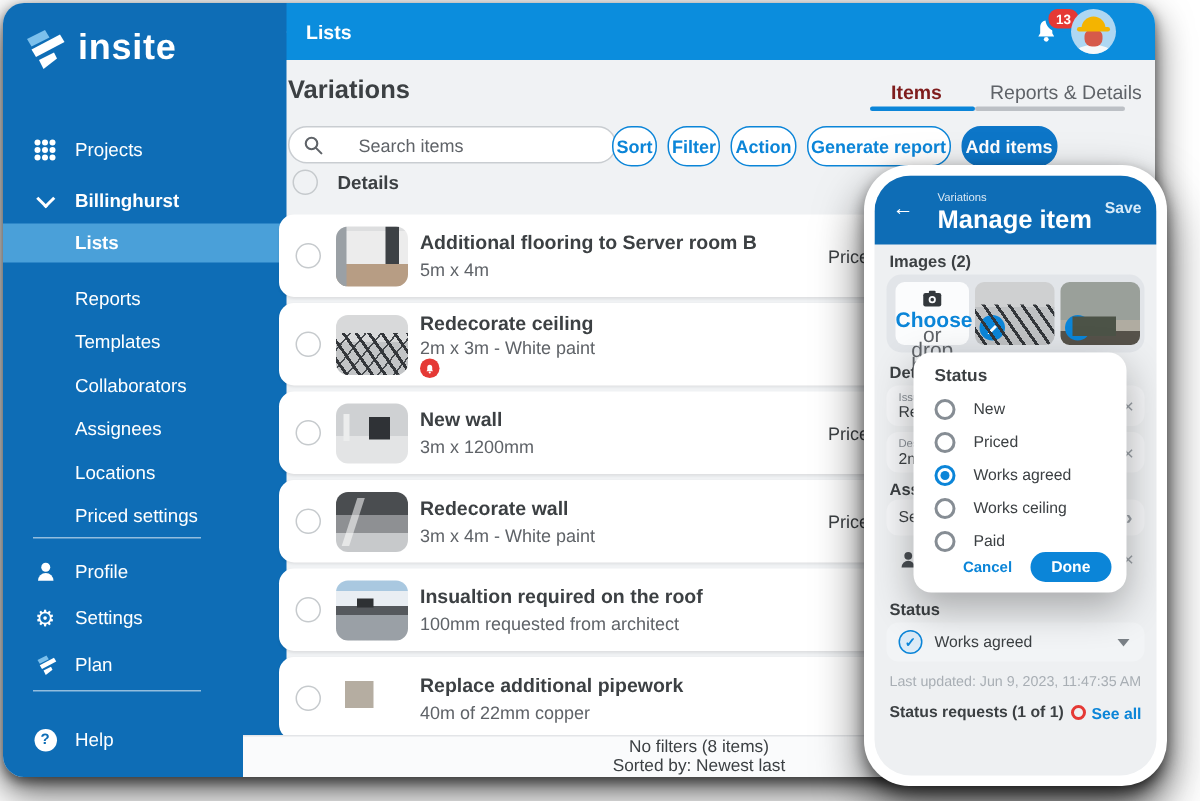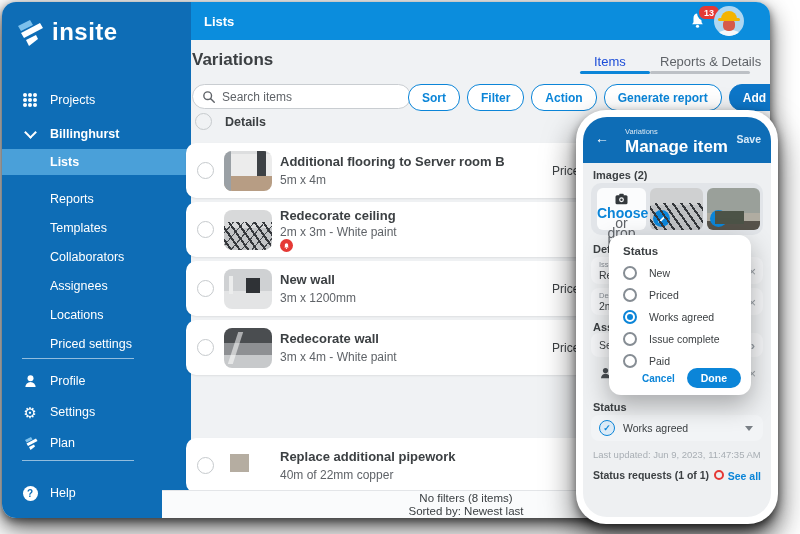--- a/index.html
+++ b/index.html
@@ -35,32 +35,32 @@
   .badge{position:absolute;left:8px;top:-7px;background:#e53935;color:#fff;font-size:9px;font-weight:bold;
          border-radius:8px;padding:1.5px 5px;border:2px solid #0b8ddd}
   .avatar{position:absolute;right:26px;top:4px;width:30px;height:30px;border-radius:50%;background:#aed7f2;overflow:hidden}
   .av-hat{position:absolute;left:7px;top:5px;width:16px;height:8px;background:#f4b400;border-radius:8px 8px 0 0}
   .av-brim{position:absolute;left:4px;top:12px;width:22px;height:3px;background:#f4b400;border-radius:2px}
   .av-face{position:absolute;left:9px;top:14px;width:12px;height:11px;background:#d65a4a;border-radius:4px 4px 5px 5px}
   .av-body{position:absolute;left:3px;top:24px;width:24px;height:10px;background:#f5f8fa;border-radius:50% 50% 0 0}
   
   .page-title{position:absolute;left:190px;top:48px;font-size:17px;font-weight:bold;color:#3c4043}
   .tab{position:absolute;top:52px;font-size:13px}
-  .tab-items{left:592px;color:#1d4ed8;font-weight:normal}
+  .tab-items{left:592px;color:#7f1d1d;font-weight:bold}
   .tab-reports{left:658px;color:#5f6368}
   .tab-line-blue{position:absolute;left:578px;top:69px;width:70px;height:3px;background:#0b85d8;border-radius:2px}
   .tab-line-gray{position:absolute;left:648px;top:69px;width:100px;height:3px;background:#bcc0c5;border-radius:2px}
   .searchbox{position:absolute;left:190px;top:82px;width:208px;height:23px;background:#fff;border:1px solid #c9cdd1;
-             border-radius:13px;display:flex;align-items:center;padding-left:9px;gap:4px}
+             border-radius:13px;display:flex;align-items:center;padding-left:9px;gap:21px}
   .searchbox input{border:none;outline:none;background:transparent;font-size:12px;color:#3c4043;width:160px;
                    font-family:"Liberation Sans",sans-serif}
   .searchbox input::placeholder{color:#5f6368}
   .btn-row{position:absolute;left:406px;top:82px;display:flex;gap:7px}
   .pillbtn{height:25px;border:1.5px solid #0b85d8;border-radius:13px;background:#fff;color:#0b85d8;
-           font-size:12px;font-weight:bold;display:flex;align-items:center;padding:0 13px;white-space:nowrap}
+           font-size:12px;font-weight:bold;display:flex;align-items:center;padding:0 2px;white-space:nowrap}
   .pillbtn.primary{background:#0d76c8;border-color:#0d76c8;color:#fff}
   .details-head{position:absolute;left:193px;top:111px;display:flex;align-items:center;gap:13px}
   .circ{width:17px;height:17px;border:1.5px solid #c6cacd;border-radius:50%;box-sizing:border-box}
   .details-label{font-size:12.5px;font-weight:bold;color:#3c4043}
   
   .row{position:absolute;left:184px;width:578px;height:55px;background:#fff;border-radius:10px;
        box-shadow:0 1px 2px rgba(0,0,0,.08)}
   .rcheck{position:absolute;left:11px;top:19px;width:17px;height:17px;border:1.5px solid #c6cacd;border-radius:50%;box-sizing:border-box}
   .thumb{position:absolute;left:38px;top:8px;width:48px;height:40px;border-radius:8px;overflow:hidden}
   .rtitle{position:absolute;left:94px;font-size:13px;font-weight:bold;color:#3c4043;white-space:nowrap}
@@ -306,20 +306,27 @@
   </div>
 
   <div class="row" style="top:318px">
     <span class="rcheck"></span>
     <span class="thumb t4"></span>
     <div class="rtitle" style="top:11px">Redecorate wall</div>
     <div class="rsub" style="top:30px">3m x 4m - White paint</div>
     <span class="rstatus">Priced</span>
   </div>
 
+  <div class="row" style="top:377px">
+    <span class="rcheck"></span>
+    <span class="thumb t5"></span>
+    <div class="rtitle" style="top:11px">Insualtion required on the roof</div>
+    <div class="rsub" style="top:30px">100mm requested from architect</div>
+    <span class="rstatus"></span>
+  </div>
 
   <div class="row" style="top:436px">
     <span class="rcheck"></span>
     <span class="thumb t6"></span>
     <div class="rtitle" style="top:11px">Replace additional pipework</div>
     <div class="rsub" style="top:30px">40m of 22mm copper</div>
     <span class="rstatus"></span>
   </div>
 
   <div class="list-footer">
@@ -401,21 +408,21 @@
       <div class="radio-row" style="top:50px">
         <span class="radio"></span>
         <span class="r-label">Priced</span>
       </div>
       <div class="radio-row" style="top:72px">
         <span class="radio sel"></span>
         <span class="r-label">Works agreed</span>
       </div>
       <div class="radio-row" style="top:94px">
         <span class="radio"></span>
-        <span class="r-label">Issue complete</span>
+        <span class="r-label">Works ceiling</span>
       </div>
       <div class="radio-row" style="top:116px">
         <span class="radio"></span>
         <span class="r-label">Paid</span>
       </div>
       <div class="m-actions">
         <span class="m-cancel">Cancel</span>
         <span class="m-done">Done</span>
       </div>
     </div>

